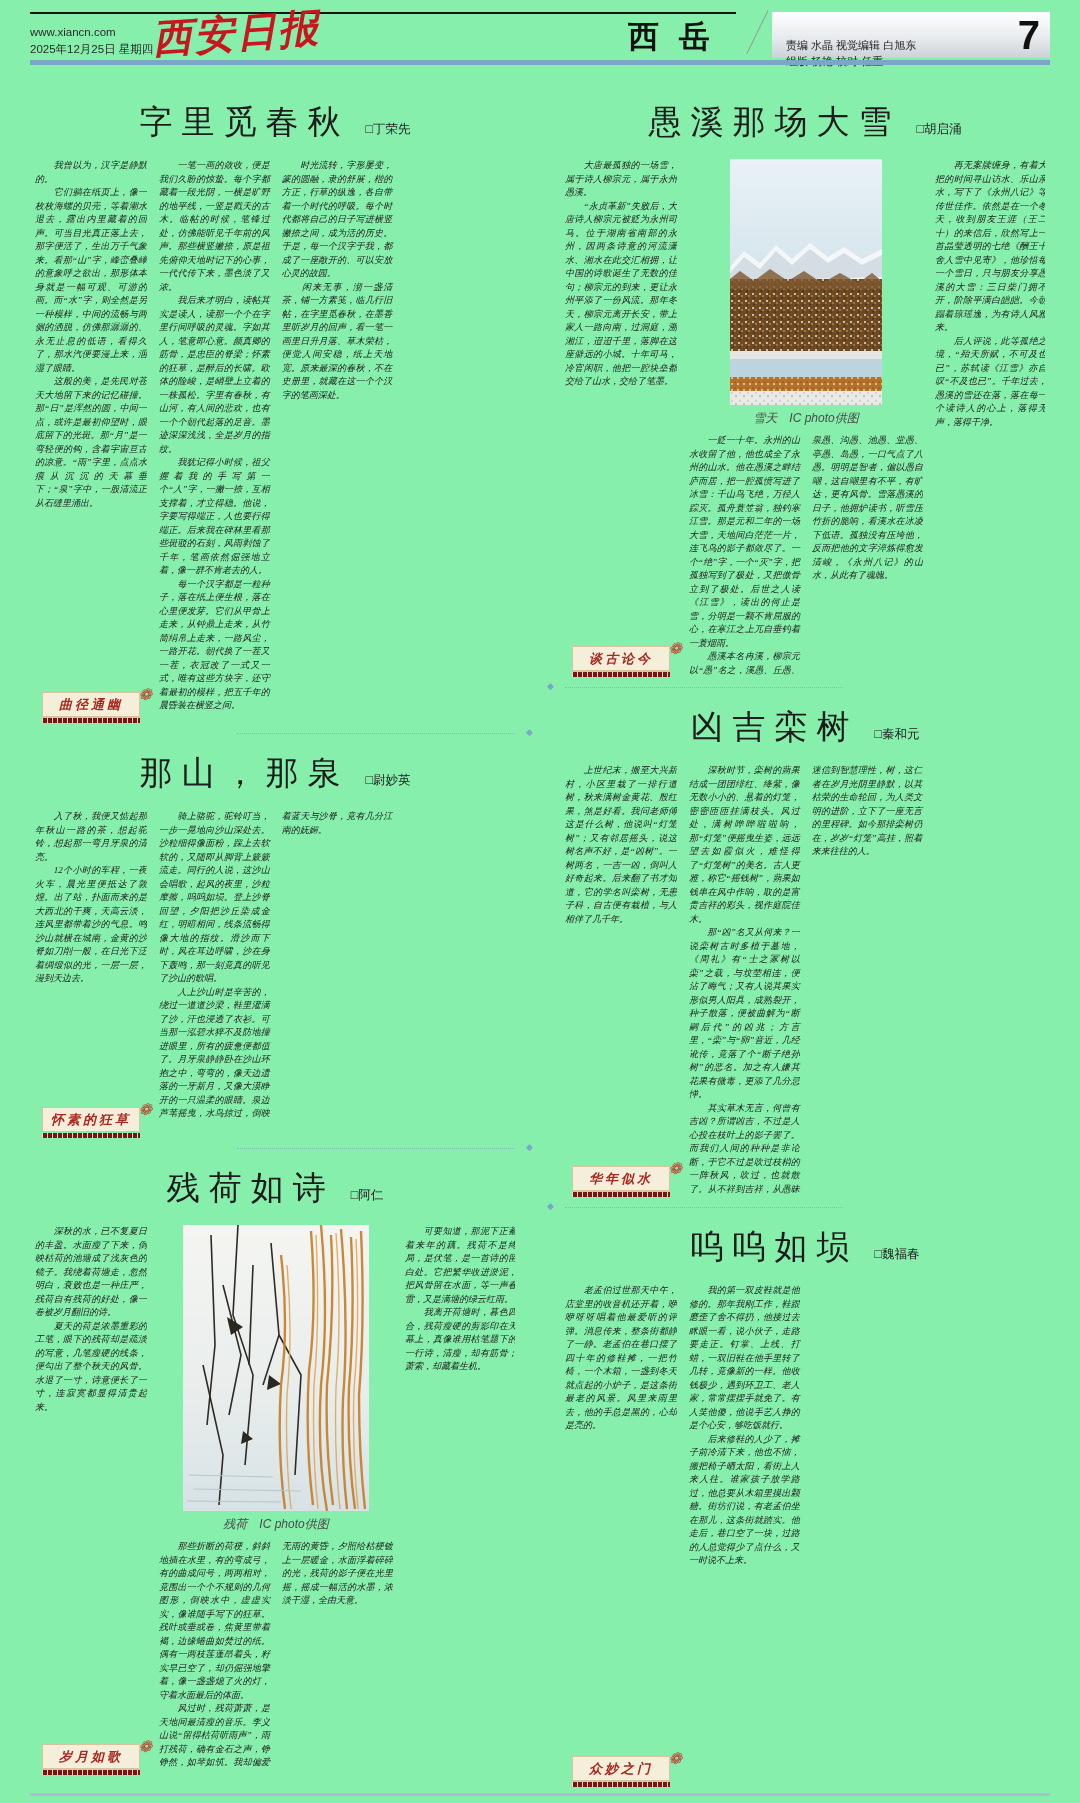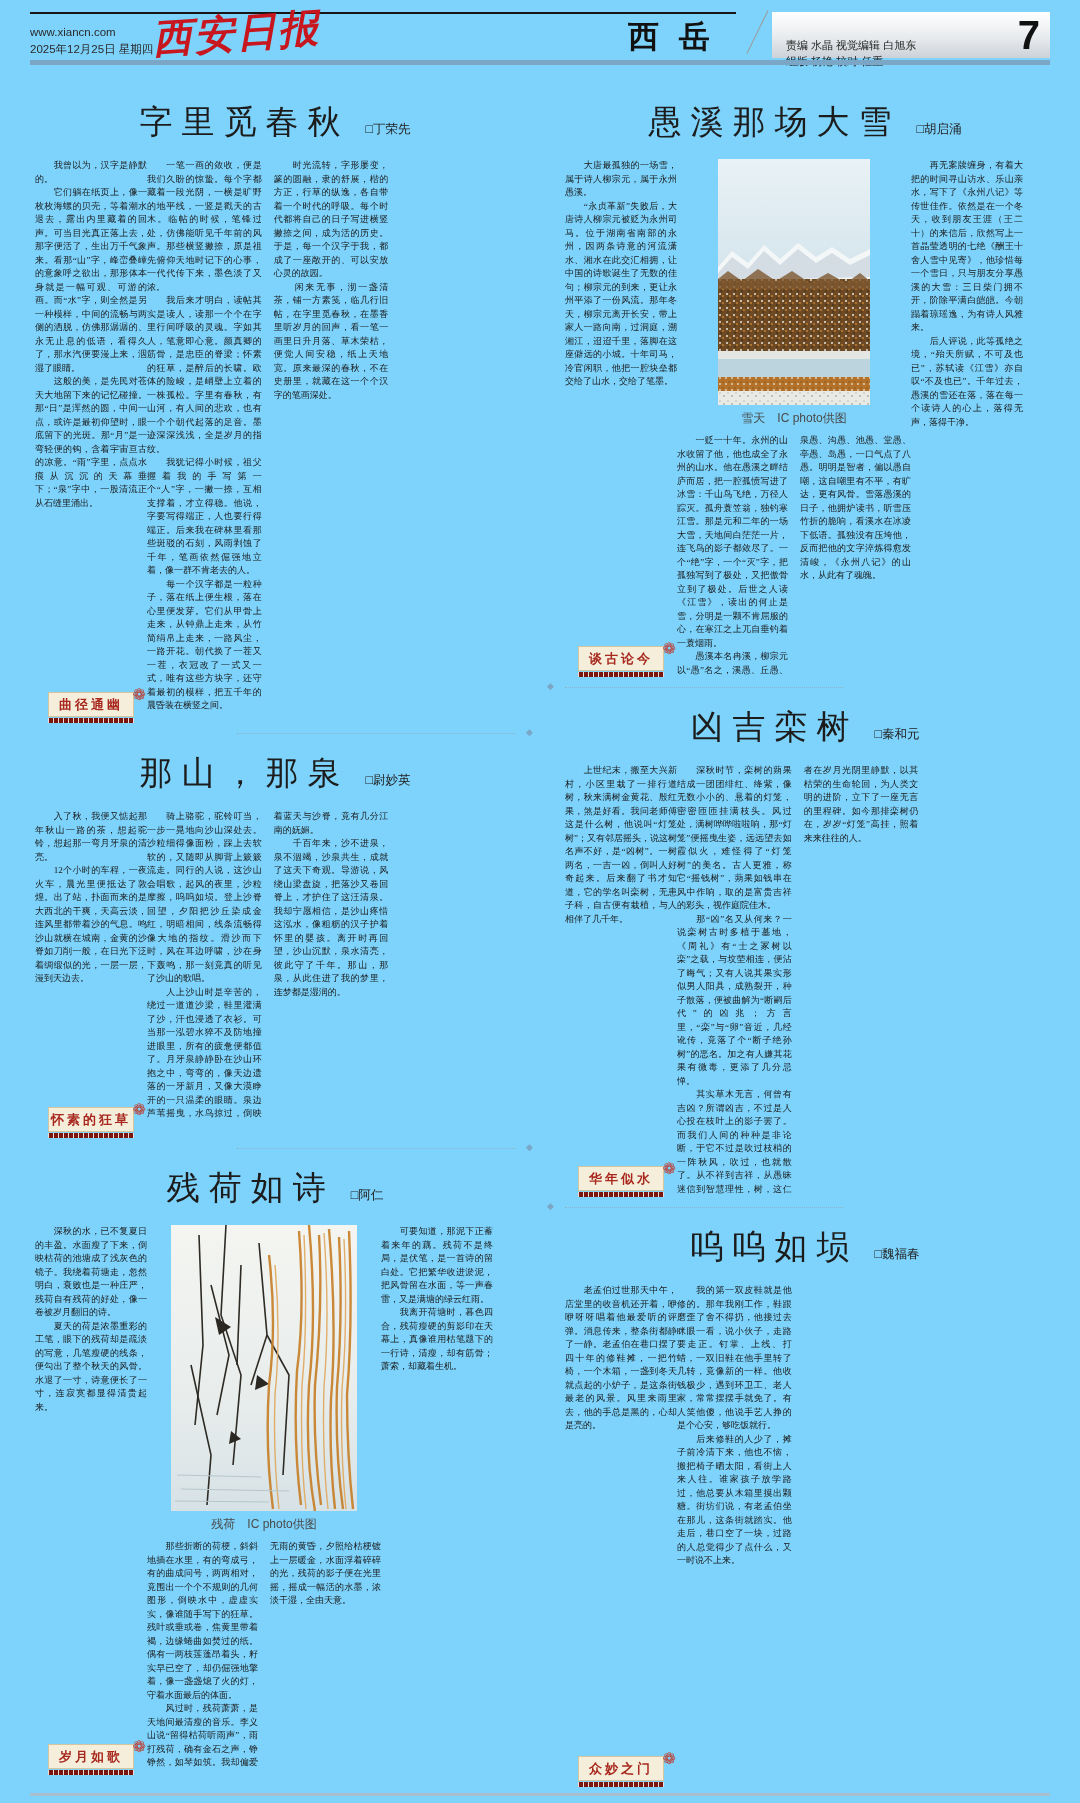--- a/index.html
+++ b/index.html
@@ -1,19 +1,19 @@
 <!DOCTYPE html>
 <html><head>
 <meta charset="utf-8">
 <style>
   * { margin:0; padding:0; box-sizing:border-box; }
   html,body { background:#e9e7e2; }
   .page {
     position:relative; width:1080px; height:1803px; margin:0 auto;
-    background:#7dd3fc; overflow:hidden;
+    background:#86efac; overflow:hidden;
     font-family:"Liberation Serif", serif; color:#1c1c1c;
   }
   
   .top-rule { position:absolute; left:30px; top:12px; width:706px; height:2px; background:#161616; }
   .hdr-left { position:absolute; left:30px; top:24px; font-family:"Liberation Sans",sans-serif; font-size:11.5px; color:#2a2a2a; line-height:1.45; }
   .masthead { position:absolute; left:152px; top:6px; font-size:40px; font-weight:bold; font-style:italic;
     color:#c8161e; transform:rotate(-4deg); font-family:"DejaVu Serif",serif; letter-spacing:2px; }
   .section-title { position:absolute; left:628px; top:16px; font-size:31px; font-weight:bold; letter-spacing:6px;
     font-family:"Liberation Serif",serif; color:#111; }
   .hdr-slash { position:absolute; left:757px; top:8px; width:1px; height:48px; background:#9a9a9a; transform:rotate(26deg); }
@@ -37,35 +37,35 @@
   .half-left .divider::after, .half-right .divider::before {
     content:"◆"; position:absolute; top:1px; font-size:9px; color:#7ba6c6; }
   .half-left .divider::after { right:-18px; }
   .half-right .divider::before { left:-18px; }
 
   
   .article { display:flex; flex-direction:column; overflow:hidden; }
   .art-head { text-align:center; padding:10px 0 14px; flex:none; }
   .art-title { font-size:33px; font-weight:500; letter-spacing:9px; font-family:"DejaVu Serif","Liberation Serif",serif; }
   .art-author { font-size:12.5px; margin-left:16px; color:#222; font-family:"Liberation Sans",sans-serif;text-align:right; }
-  .art-body { flex:1; display:flex; overflow:hidden; min-height:0; }
+  .art-body { flex:1; display:flex; gap:12px; overflow:hidden; min-height:0;font-style:italic; }
   .colfirst { width:112px; flex:none; display:flex; flex-direction:column; min-height:0; }
   .coltext { flex:1; overflow:hidden; min-height:0; }
   .rest3 { flex:1; column-count:3; column-gap:12px; column-fill:auto; overflow:hidden; min-height:0; }
   .midcol { width:234px; flex:none; display:flex; flex-direction:column; min-height:0; }
   .subtext { flex:1; column-count:2; column-gap:12px; column-fill:auto; overflow:hidden; min-height:0; }
   .collast { width:112px; flex:none; overflow:hidden; min-height:0; }
   .btxt { font-size:9px; line-height:1.5; text-align:justify; white-space:pre-line; color:#1a1a1a; }
 
   
   .photo { display:block; margin:0 auto; flex:none; }
   .caption { text-align:center; font-size:12px; color:#4a4a4a; font-family:"Liberation Sans",sans-serif; padding:5px 0 7px; flex:none; }
 
   
-  .stamp { position:relative; width:86px; margin:9px auto 3px; flex:none; }
+  .stamp { position:relative; width:98px; margin:9px auto 3px; flex:none; }
   .stamp-text { display:block; background:#f5eedb; border:1px solid #d6c49c; color:#a8281e;
     font-size:13px; font-weight:bold; letter-spacing:3px; text-align:center; padding:3px 0 2px;
     font-family:"DejaVu Serif",serif; }
   .stamp-flower { position:absolute; right:-12px; top:-7px; color:#c0392b; font-size:16px; }
   .stamp-bar { height:5px; margin-top:1px; background:#7a150e;
     background-image:repeating-linear-gradient(90deg, rgba(255,255,255,.85) 0 1px, transparent 1px 5px); }
 </style>
 </head>
 <body>
 
@@ -132,21 +132,20 @@
 　　12个小时的车程，一夜火车，晨光里便抵达了敦煌。出了站，扑面而来的是大西北的干爽，天高云淡，连风里都带着沙的气息。鸣沙山就横在城南，金黄的沙脊如刀削一般，在日光下泛着绸缎似的光，一层一层，漫到天边去。</div>
           <div class="stamp">
             <span class="stamp-text">怀素的狂草</span>
             <span class="stamp-flower">❁</span>
             <div class="stamp-bar"></div>
           </div>
         </div>
         <div class="rest3">
           <div class="btxt">　　骑上骆驼，驼铃叮当，一步一晃地向沙山深处去。沙粒细得像面粉，踩上去软软的，又随即从脚背上簌簌流走。同行的人说，这沙山会唱歌，起风的夜里，沙粒摩擦，呜呜如埙。登上沙脊回望，夕阳把沙丘染成金红，明暗相间，线条流畅得像大地的指纹。滑沙而下时，风在耳边呼啸，沙在身下轰鸣，那一刻竟真的听见了沙山的歌唱。</div>
           <div class="btxt">　　人上沙山时是辛苦的，绕过一道道沙梁，鞋里灌满了沙，汗也浸透了衣衫。可当那一泓碧水猝不及防地撞进眼里，所有的疲惫便都值了。月牙泉静静卧在沙山环抱之中，弯弯的，像天边遗落的一牙新月，又像大漠睁开的一只温柔的眼睛。泉边芦苇摇曳，水鸟掠过，倒映着蓝天与沙脊，竟有几分江南的妩媚。</div>
-          <div class="btxt">　　千百年来，沙不进泉，泉不涸竭，沙泉共生，成就了这天下奇观。导游说，风绕山梁盘旋，把落沙又卷回脊上，才护住了这汪清泉。我却宁愿相信，是沙山疼惜这泓水，像粗粝的汉子护着怀里的婴孩。离开时再回望，沙山沉默，泉水清亮，彼此守了千年。那山，那泉，从此住进了我的梦里，连梦都是湿润的。</div>
         </div>
       </div>
     </div>
 
     <div class="divider">
         <span class="dotline"></span>
       </div>
 
     <div class="article" style="height:622px">
       <div class="art-head">

